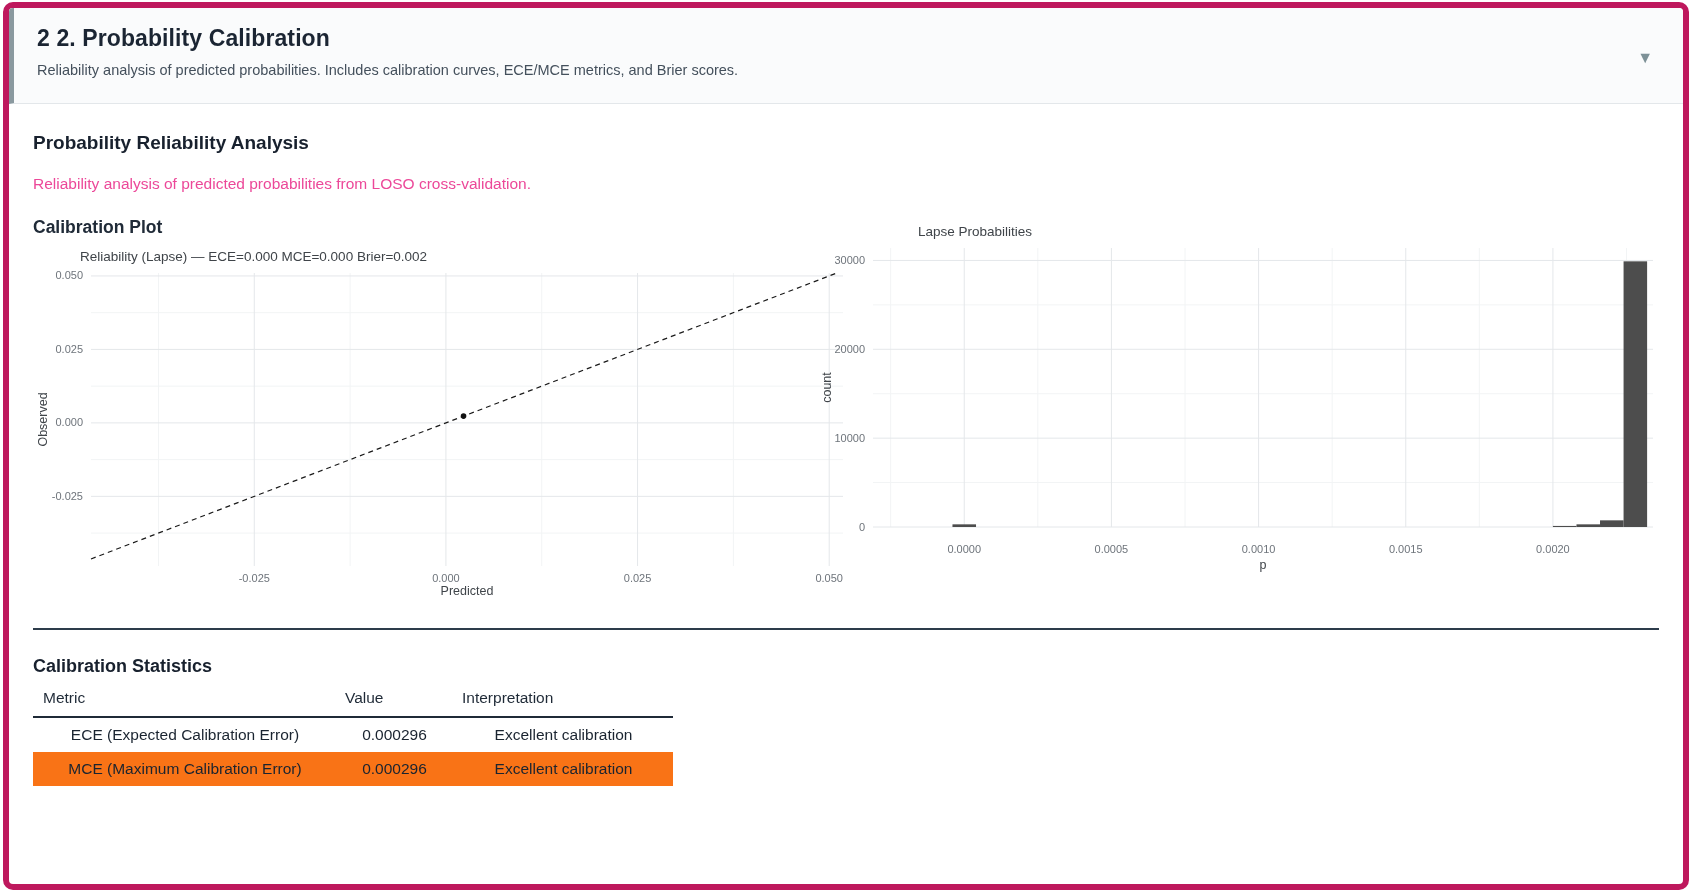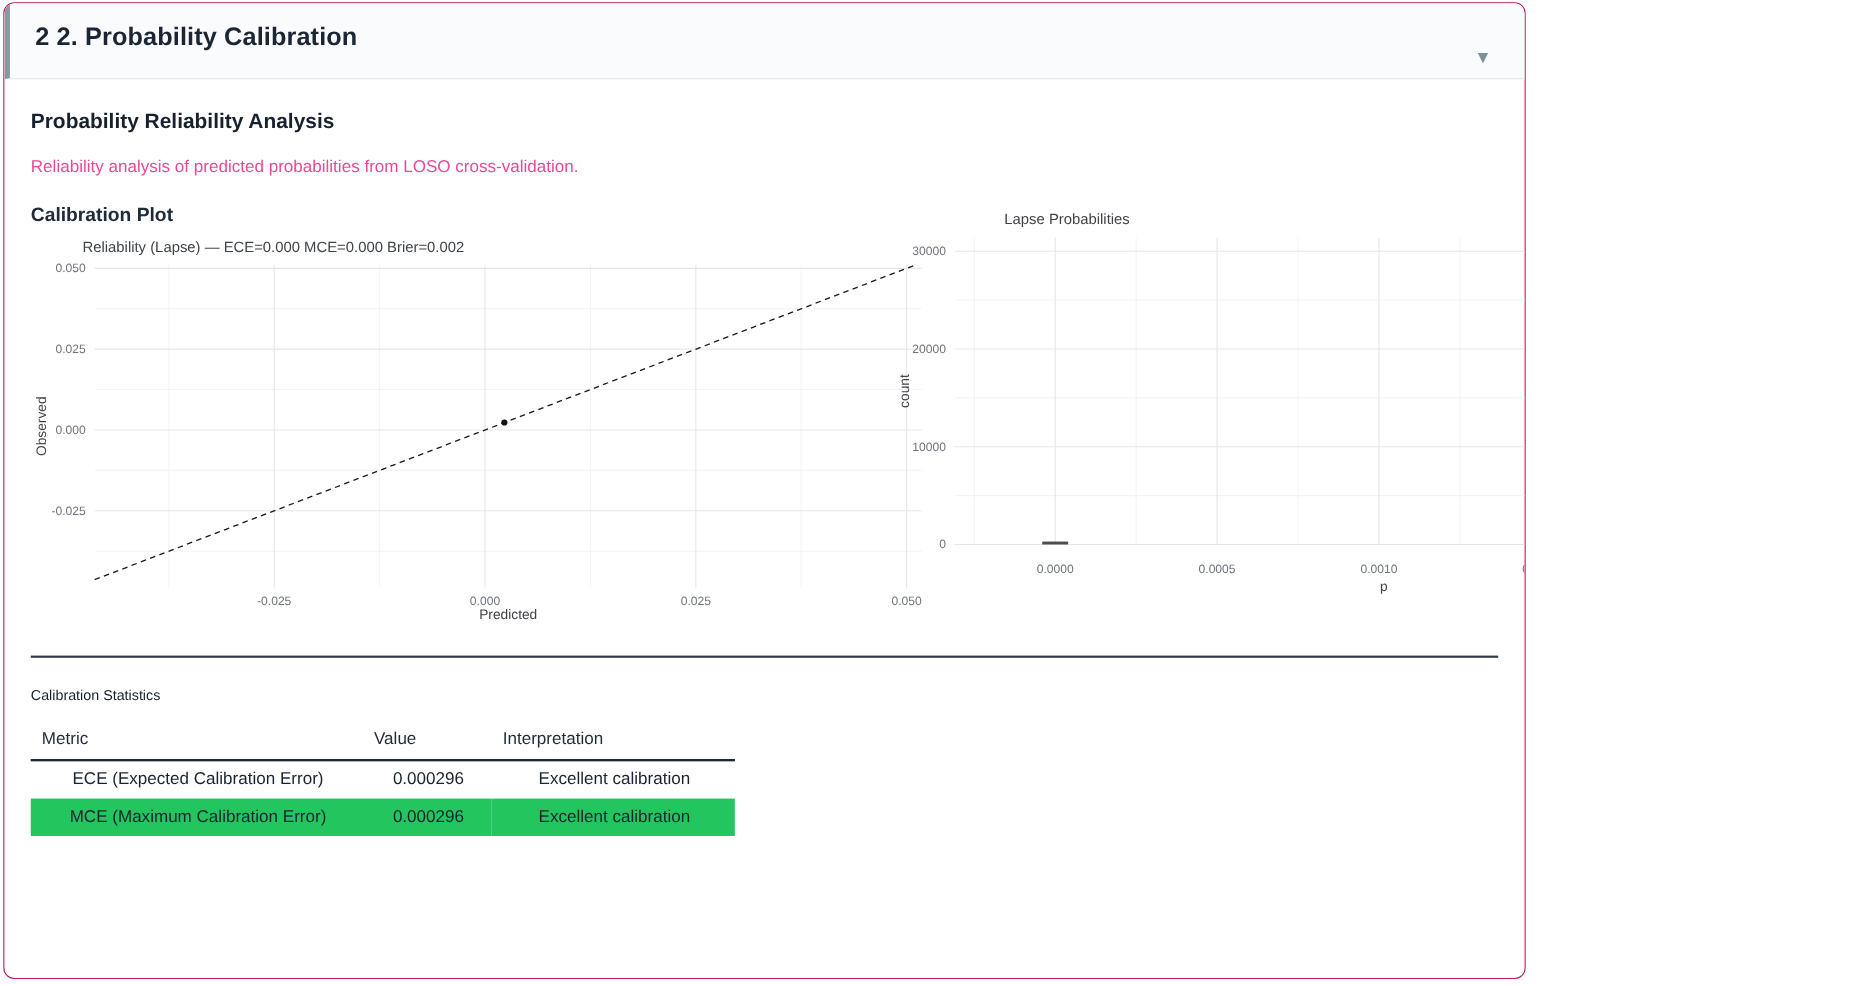--- a/index.html
+++ b/index.html
@@ -2,22 +2,22 @@
 <html><head>
 <meta charset="utf-8">
 <style>
   html,body{margin:0;padding:0;background:#ffffff;}
   body{
     width:1692px;height:896px;box-sizing:border-box;
     font-family:"Liberation Sans", sans-serif;
     color:#1d2733;position:relative;padding:2px 3px;
   }
   .card{
-    box-sizing:border-box;width:1384px;height:888px;
-    background:#ffffff;border:1px solid #be185d;border-radius:10px;
+    box-sizing:border-box;width:1686px;height:888px;
+    background:#ffffff;border:6px solid #be185d;border-radius:10px;
     overflow:hidden;
   }
   .card-header{
     position:relative;background:#fafbfc;
     border-left:5px solid #8a999f;border-bottom:1px solid #e3e7ea;
     padding:17px 28px 14px 23px;
   }
   .card-header h1{
     margin:0 0 10px 0;font-size:23px;font-weight:700;color:#1b2533;letter-spacing:.1px;
   }
@@ -30,21 +30,21 @@
   h2.section-h{margin:8px 0 0 0;font-size:19px;font-weight:700;color:#18212e;}
   .desc{margin:21px 0 0 0;font-size:15.5px;color:#ec4899;}
   .charts-row{display:flex;margin-top:24px;align-items:flex-start;}
   .chart-col h3{margin:0 0 4px 0;font-size:17.5px;font-weight:700;color:#202b38;}
   .col1{width:812px;flex:0 0 auto;}
   .col2{width:844px;flex:0 0 auto;margin-left:-26px;}
   .col2 h3{margin-left:54px;}
   svg{display:block;}
   svg text{font-family:"Liberation Sans", sans-serif;}
   .divider{border:none;border-top:2px solid #2d3c4b;margin:30px 0 0 0;}
-  h2.stats-h{margin:26px 0 16px 0;font-size:13px;font-weight:400;color:#18212e;}
+  h2.stats-h{margin:26px 0 4px 0;font-size:18px;font-weight:700;color:#18212e;}
   table.stats{
     margin-top:2px;border-collapse:collapse;width:586px;font-size:15.5px;color:#1a2430;
     table-layout:fixed;
   }
   table.stats th{
     text-align:left;font-weight:400;color:#1f2a37;
     padding:8px 8px 9px 10px;border-bottom:2px solid #1f2a37;
   }
   table.stats td{padding:8px 8px 8px 10px;text-align:center;}
   table.stats th:nth-child(1){width:284px;}
@@ -52,20 +52,21 @@
   table.stats th:nth-child(3){width:203px;}
   tr.highlight{background:#e9f5f0;}
 </style>
 </head>
 <body>
 
 <div class="card">
 
   <header class="card-header">
     <h1>2 2. Probability Calibration</h1>
+    <p class="subtitle">Reliability analysis of predicted probabilities. Includes calibration curves, ECE/MCE metrics, and Brier scores.</p>
     <span class="collapse">▼</span>
   </header>
 
   <div class="card-body">
     <h2 class="section-h">Probability Reliability Analysis</h2>
     <p class="desc">Reliability analysis of predicted probabilities from LOSO cross-validation.</p>
 
     <div class="charts-row">
       <div class="chart-col col1">
         <h3>Calibration Plot</h3>
@@ -153,21 +154,21 @@
           <th>Value</th>
           <th>Interpretation</th>
         </tr>
       </thead>
       <tbody id="stats-body">
           <tr>
             <td>ECE (Expected Calibration Error)</td>
             <td>0.000296</td>
             <td>Excellent calibration</td>
           </tr>
-          <tr class="highlight" style="background: #22c55e;">
+          <tr class="highlight" style="background: #f97316;">
             <td>MCE (Maximum Calibration Error)</td>
             <td>0.000296</td>
             <td>Excellent calibration</td>
           </tr>
         </tbody>
     </table>
   </div>
 </div>
 
 </body></html>

